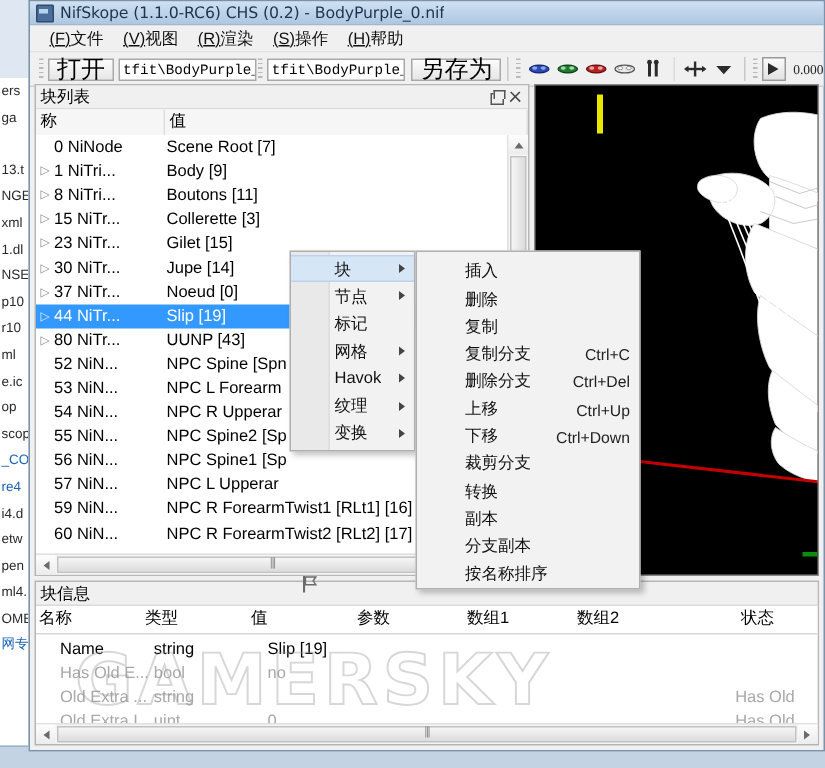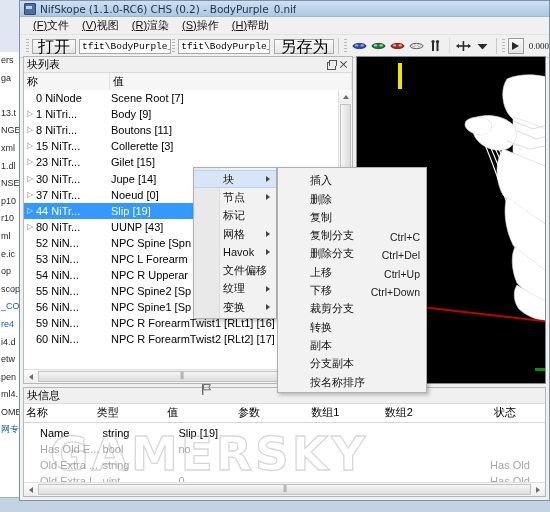--- a/index.html
+++ b/index.html
@@ -342,20 +342,25 @@
             </div>
             <div class="trow">
               <div class="arrow"></div>
               <div class="c-name">55 NiN...</div>
               <div class="c-val">NPC Spine2 [Sp</div>
             </div>
             <div class="trow">
               <div class="arrow"></div>
               <div class="c-name">56 NiN...</div>
               <div class="c-val">NPC Spine1 [Sp</div>
+            </div>
+            <div class="trow">
+              <div class="arrow"></div>
+              <div class="c-name">57 NiN...</div>
+              <div class="c-val">NPC L Upperar</div>
             </div>
             <div class="trow">
               <div class="arrow"></div>
               <div class="c-name">59 NiN...</div>
               <div class="c-val">NPC R ForearmTwist1 [RLt1] [16]</div>
             </div>
             <div class="trow">
               <div class="arrow"></div>
               <div class="c-name">60 NiN...</div>
               <div class="c-val">NPC R ForearmTwist2 [RLt2] [17]</div>
@@ -485,23 +490,20 @@
       </div>
       <div class="cmi">
         <span>网格</span>
         <span class="sub-arrow"></span>
       </div>
       <div class="cmi">
         <span>Havok</span>
         <span class="sub-arrow"></span>
       </div>
       <div class="cmi">
-        <span>文件偏移</span>
-      </div>
-      <div class="cmi">
         <span>纹理</span>
         <span class="sub-arrow"></span>
       </div>
       <div class="cmi">
         <span>变换</span>
         <span class="sub-arrow"></span>
       </div>
     </div>
 
   <div class="ctxmenu" id="ctx2">

